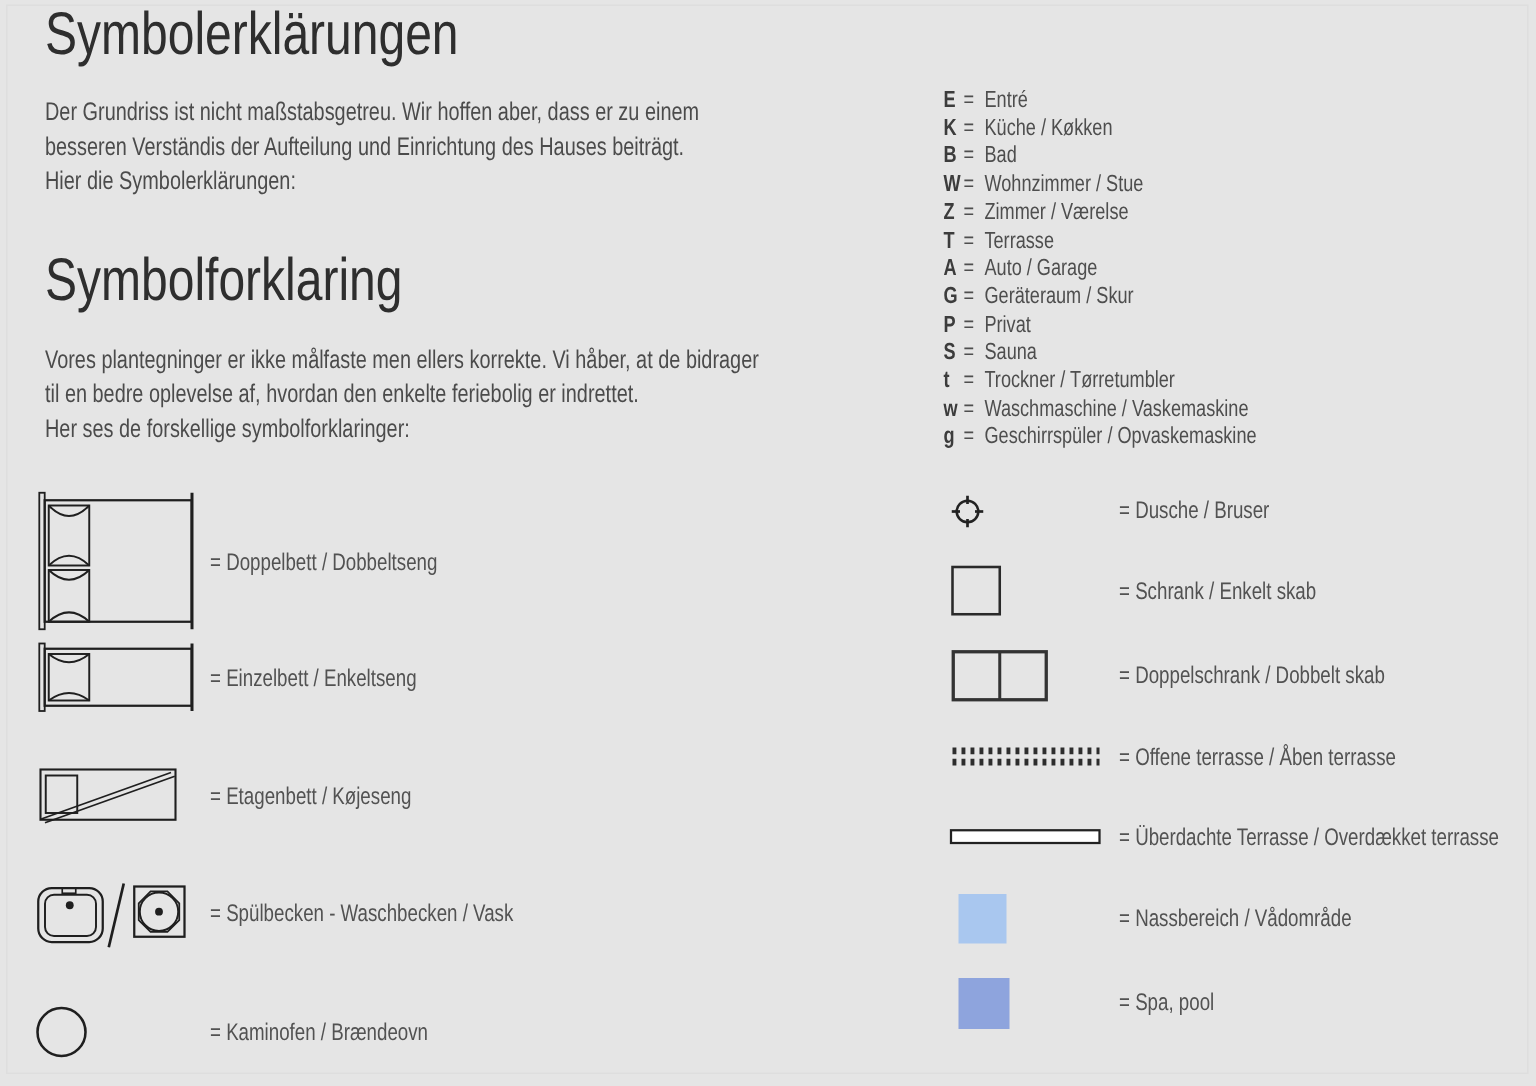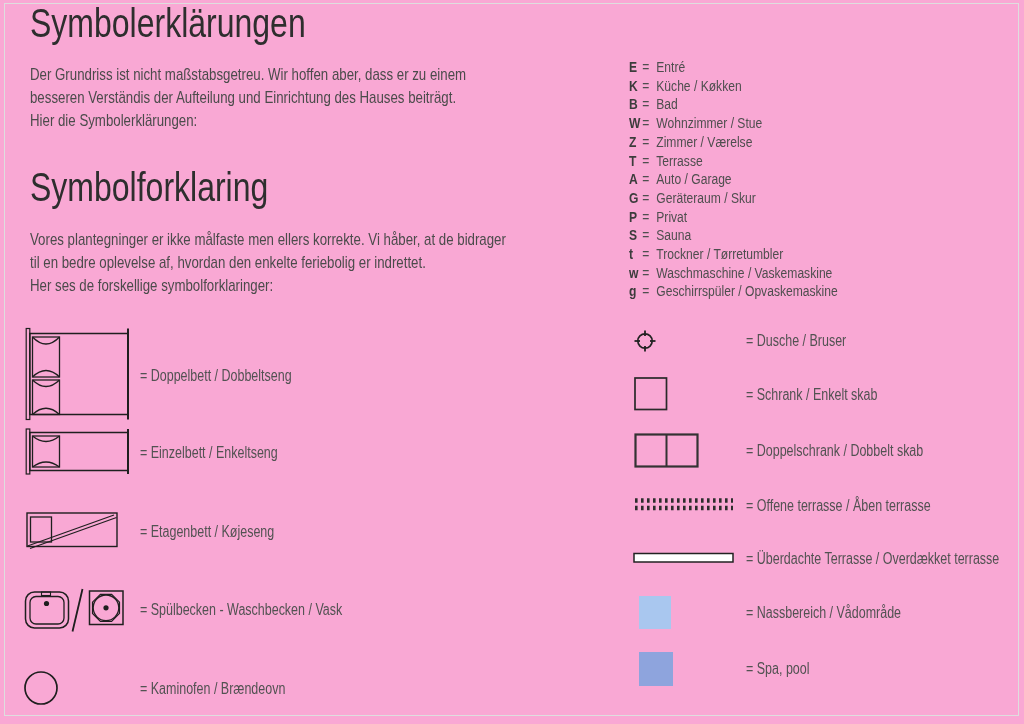--- a/index.html
+++ b/index.html
@@ -1,17 +1,17 @@
 <!DOCTYPE html>
 <html><head>
 <meta charset="utf-8">
 <style>
   html,body { margin:0; padding:0; background:#ffffff; }
   .page {
-    position:relative; width:1024px; height:724px; background:#f9a8d4;
+    position:relative; width:1024px; height:724px; background:#e5e5e5;
     overflow:hidden; font-family:"Liberation Sans", sans-serif;
   }
   .frame {
     position:absolute; left:4px; top:3px; width:1013px; height:711px;
     border:1px solid #dedede; pointer-events:none;
   }
   .h1 {
     position:absolute; margin:0; font-size:40px; font-weight:normal;
     color:#2e2e2e; transform:scaleX(0.80); transform-origin:0 0;
     white-space:nowrap; letter-spacing:0px;

